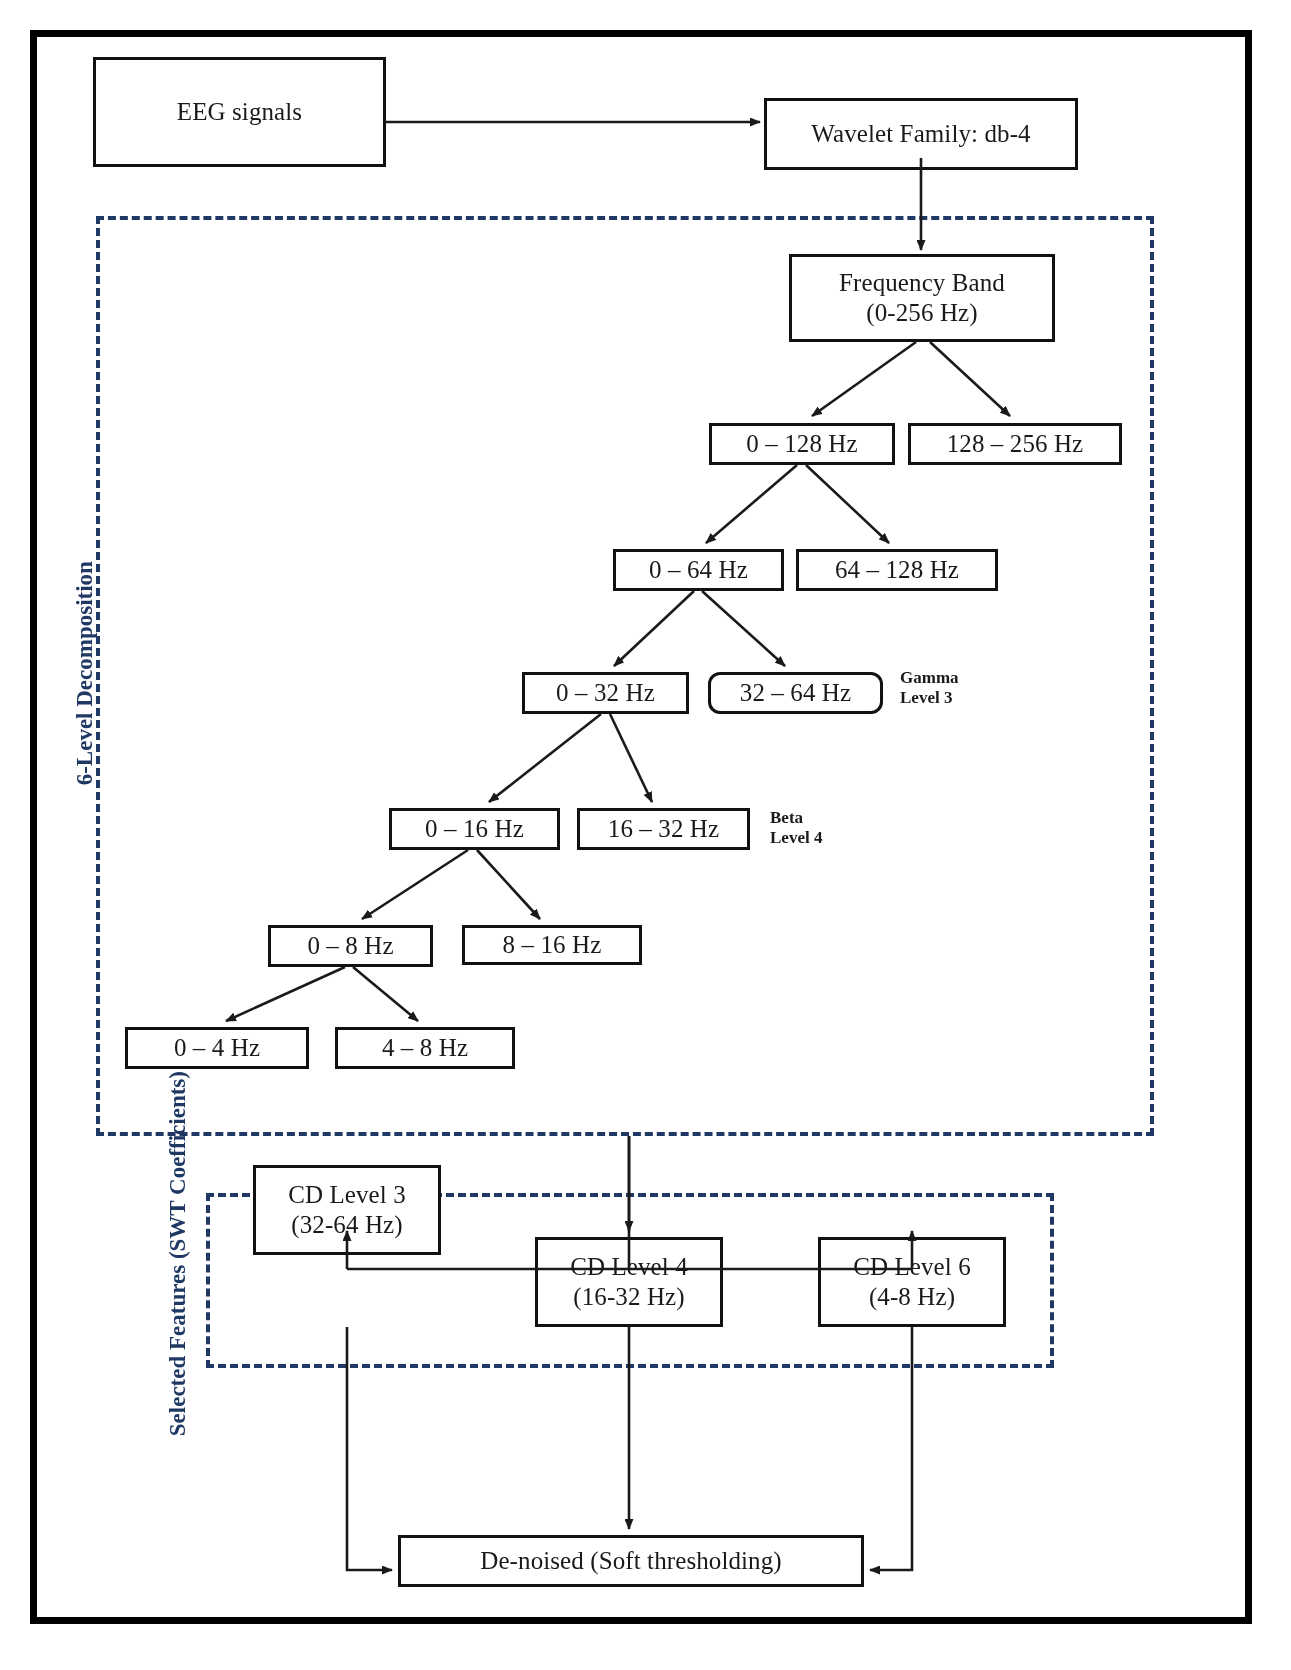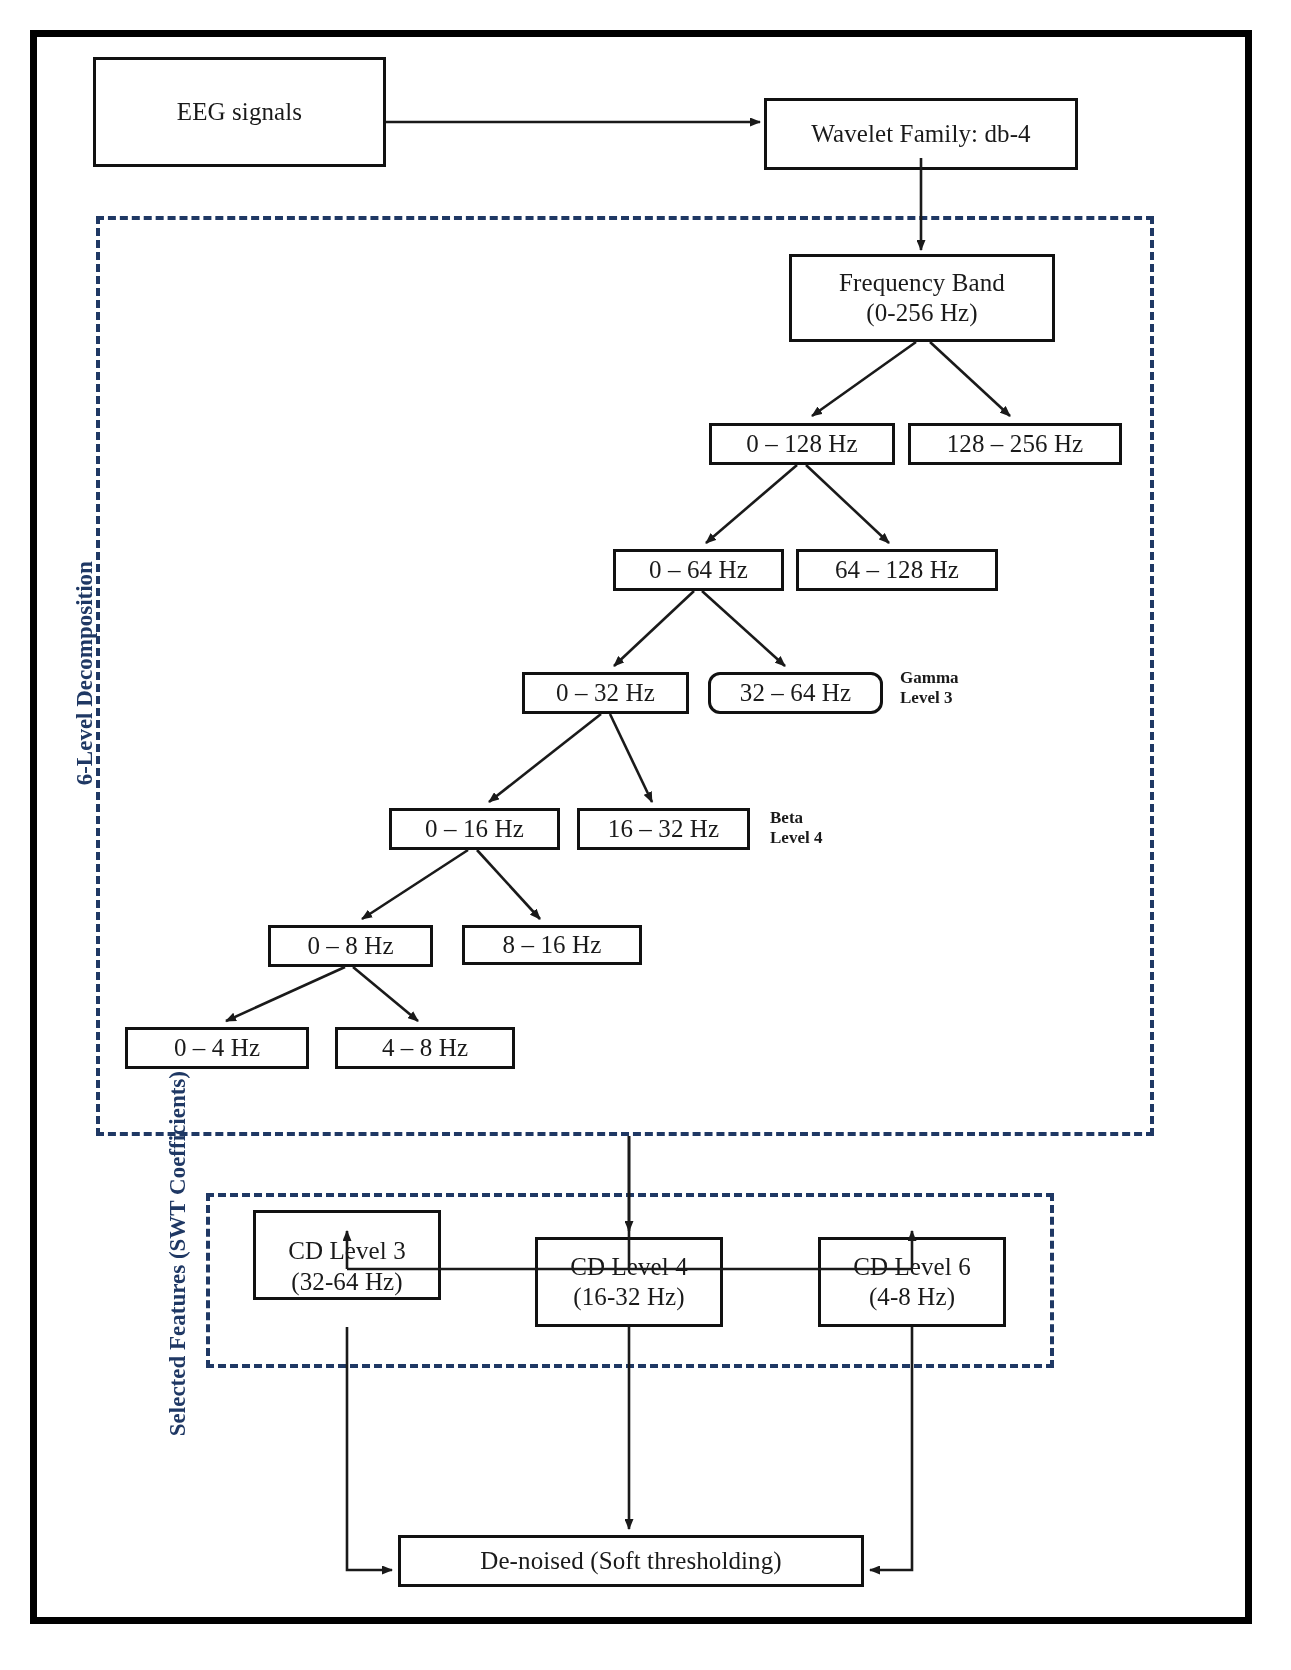--- a/index.html
+++ b/index.html
@@ -163,21 +163,21 @@
 
   <div class="band-label" style="left:900px; top:668px; width:180px;">
     <span class="ln">Gamma</span>
     <span class="ln">Level 3</span>
   </div>
   <div class="band-label" style="left:770px; top:808px; width:160px;">
     <span class="ln">Beta</span>
     <span class="ln">Level 4</span>
   </div>
 
-  <div class="node" style="left:253px; top:1210px; width:188px; height:90px;justify-content:flex-end;">
+  <div class="node" style="left:253px; top:1165px; width:188px; height:90px;">
     <span class="ln">CD Level 3</span>
     <span class="ln">(32-64 Hz)</span>
   </div>
   <div class="node" style="left:535px; top:1237px; width:188px; height:90px;">
     <span class="ln">CD Level 4</span>
     <span class="ln">(16-32 Hz)</span>
   </div>
   <div class="node" style="left:818px; top:1237px; width:188px; height:90px;">
     <span class="ln">CD Level 6</span>
     <span class="ln">(4-8 Hz)</span>

